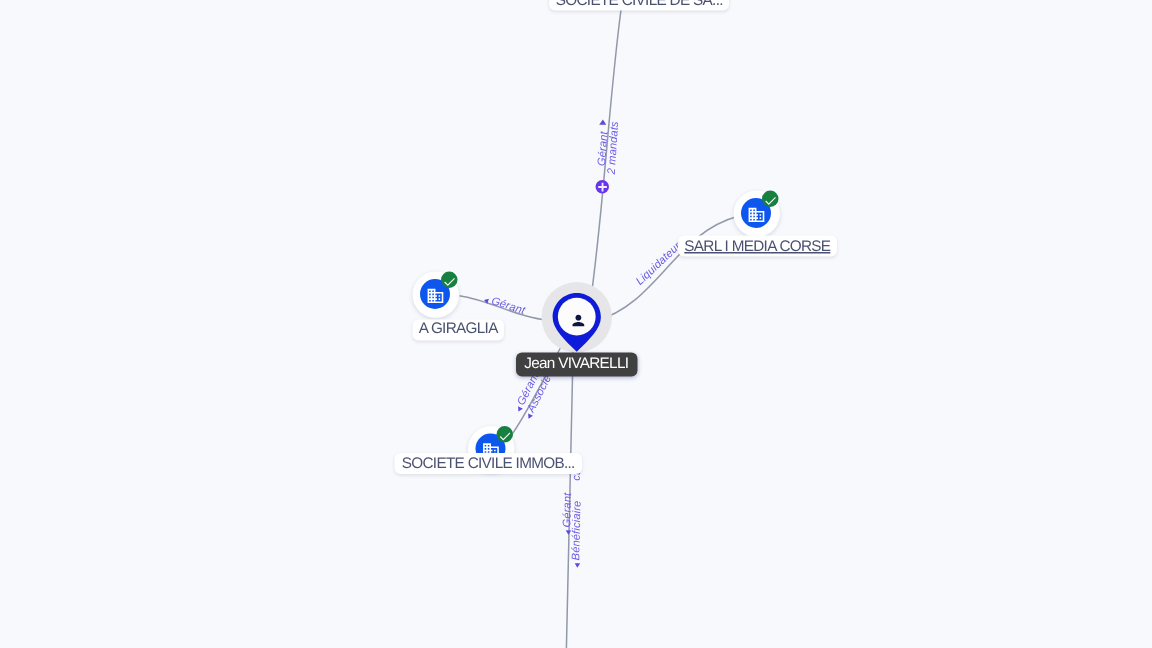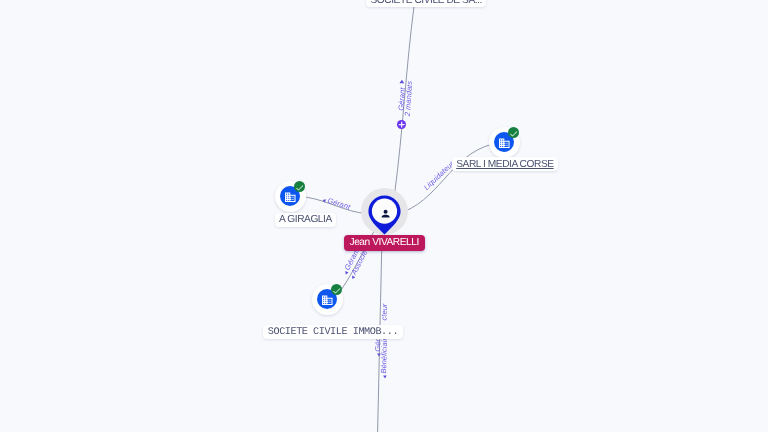--- a/index.html
+++ b/index.html
@@ -15,21 +15,21 @@
 
   .node{position:absolute;}
   .ring{position:absolute;border-radius:50%;background:#fff;
         box-shadow:0 1px 3px rgba(40,50,90,.16);}
   .disc{position:absolute;border-radius:50%;background:#0d57ef;}
   .badge{position:absolute;border-radius:50%;background:#177f40;}
   .nlabel{position:absolute;background:#fff;color:#4b5271;
           font-size:10.2px;white-space:nowrap;border-radius:4px;
           padding:1.5px 4.5px 1.5px 4.5px;box-shadow:0 1px 2.5px rgba(40,50,90,.13);
           letter-spacing:-0.45px;}
-  .nlabel.sel{background:#be185d;color:#fff;border-radius:4px;padding:2px 6px 3px 6px;
+  .nlabel.sel{background:#404040;color:#fff;border-radius:4px;padding:2px 6px 3px 6px;
               box-shadow:0 1px 3px rgba(20,30,120,.3);font-size:10.2px;letter-spacing:-0.45px;}
   .halo{position:absolute;border-radius:50%;background:#e6e6e9;}
   .expand{position:absolute;border-radius:50%;background:#6a33ee;}
 </style>
 </head>
 <body>
 
 <div id="stage">
 
   <svg class="layer" viewBox="0 0 768 432" xmlns="http://www.w3.org/2000/svg">
@@ -109,21 +109,21 @@
   <div class="node" style="left:327px;top:299px;">
     <div class="ring" style="left:-15.5px;top:-15.5px;width:31px;height:31px;"></div>
     <div class="disc" style="left:-10.3px;top:-10.3px;width:20.6px;height:20.6px;"></div>
     <svg style="position:absolute;left:-5.9px;top:-5.5px;width:12.6px;height:12.6px;" viewBox="0 0 24 24">
         <path fill="#fff" d="M12 7V3H2v18h20V7H12zM6 19H4v-2h2v2zm0-4H4v-2h2v2zm0-4H4V9h2v2zm0-4H4V5h2v2zm4 12H8v-2h2v2zm0-4H8v-2h2v2zm0-4H8V9h2v2zm0-4H8V5h2v2zm10 12h-8v-2h2v-2h-2v-2h2v-2h-2V9h8v10zm-2-8h-2v2h2v-2zm0 4h-2v2h2v-2z"></path>
       </svg>
     <div class="badge" style="left:3.7px;top:-14.8px;width:11.1px;height:11.1px;"></div>
     <svg style="position:absolute;left:5.1px;top:-13.4px;width:9.1px;height:9.1px;" viewBox="0 0 24 24">
         <path fill="#e9f7ee" d="M9.3 17.1 4.6 12.4l-1.5 1.5 6.2 6.2L21.9 7.5l-1.5-1.5z"></path>
       </svg>
-    <div class="nlabel" style="left:-63.7px;top:26px;font-family:Liberation Mono, monospace;">SOCIETE CIVILE IMMOB...</div>
+    <div class="nlabel" style="left:-63.7px;top:3px;">SOCIETE CIVILE IMMOB...</div>
   </div>
 
   <div class="node" style="left:384px;top:211.5px;">
     <div class="halo" style="left:-23.5px;top:-23.5px;width:47px;height:47px;"></div>
     <svg style="position:absolute;left:-16.5px;top:-16.5px;width:33px;height:40px;" viewBox="0 0 33 40">
       <path fill="#0e1cd9" d="M16.5 0.4 C 7.6 0.4 0.4 7.6 0.4 16.5 C 0.4 24.3 8.2 31.4 16.5 39.5 C 24.8 31.4 32.6 24.3 32.6 16.5 C 32.6 7.6 25.4 0.4 16.5 0.4 Z"></path>
       <circle cx="16.5" cy="16.1" r="12.6" fill="#fcfcfd"></circle>
     </svg>
     <svg style="position:absolute;left:-4.4px;top:-3.4px;width:11.2px;height:11.2px;" viewBox="0 0 24 24">
         <path fill="#0e1640" d="M12 12.3c2.3 0 4.2-1.9 4.2-4.2S14.3 3.9 12 3.9 7.8 5.8 7.8 8.1s1.9 4.2 4.2 4.2zm0 2.1c-2.8 0-8.4 1.4-8.4 4.2v1.8h16.8v-1.8c0-2.8-5.6-4.2-8.4-4.2z"></path>

